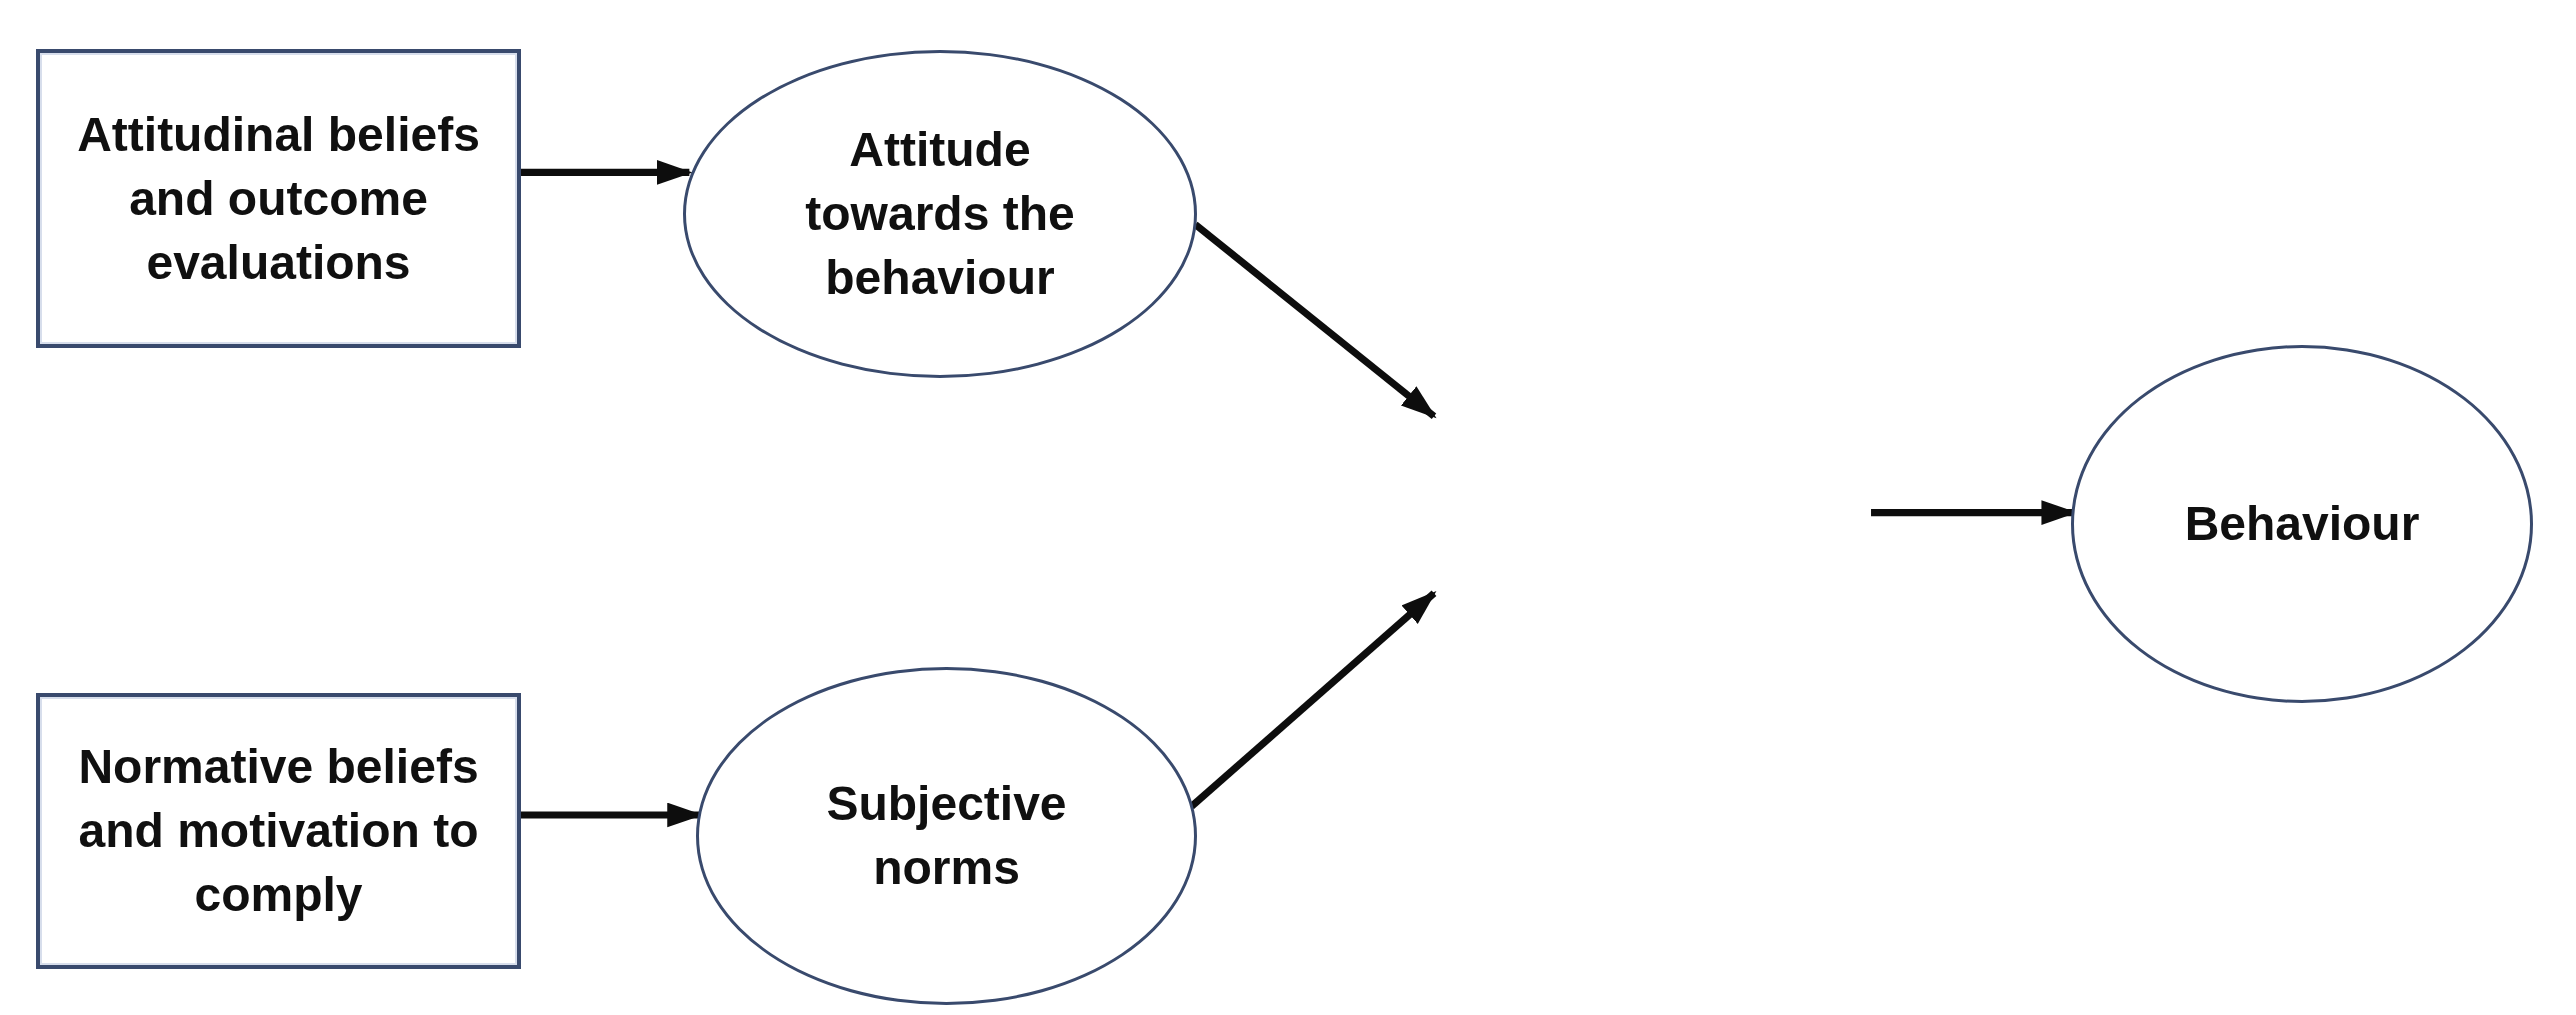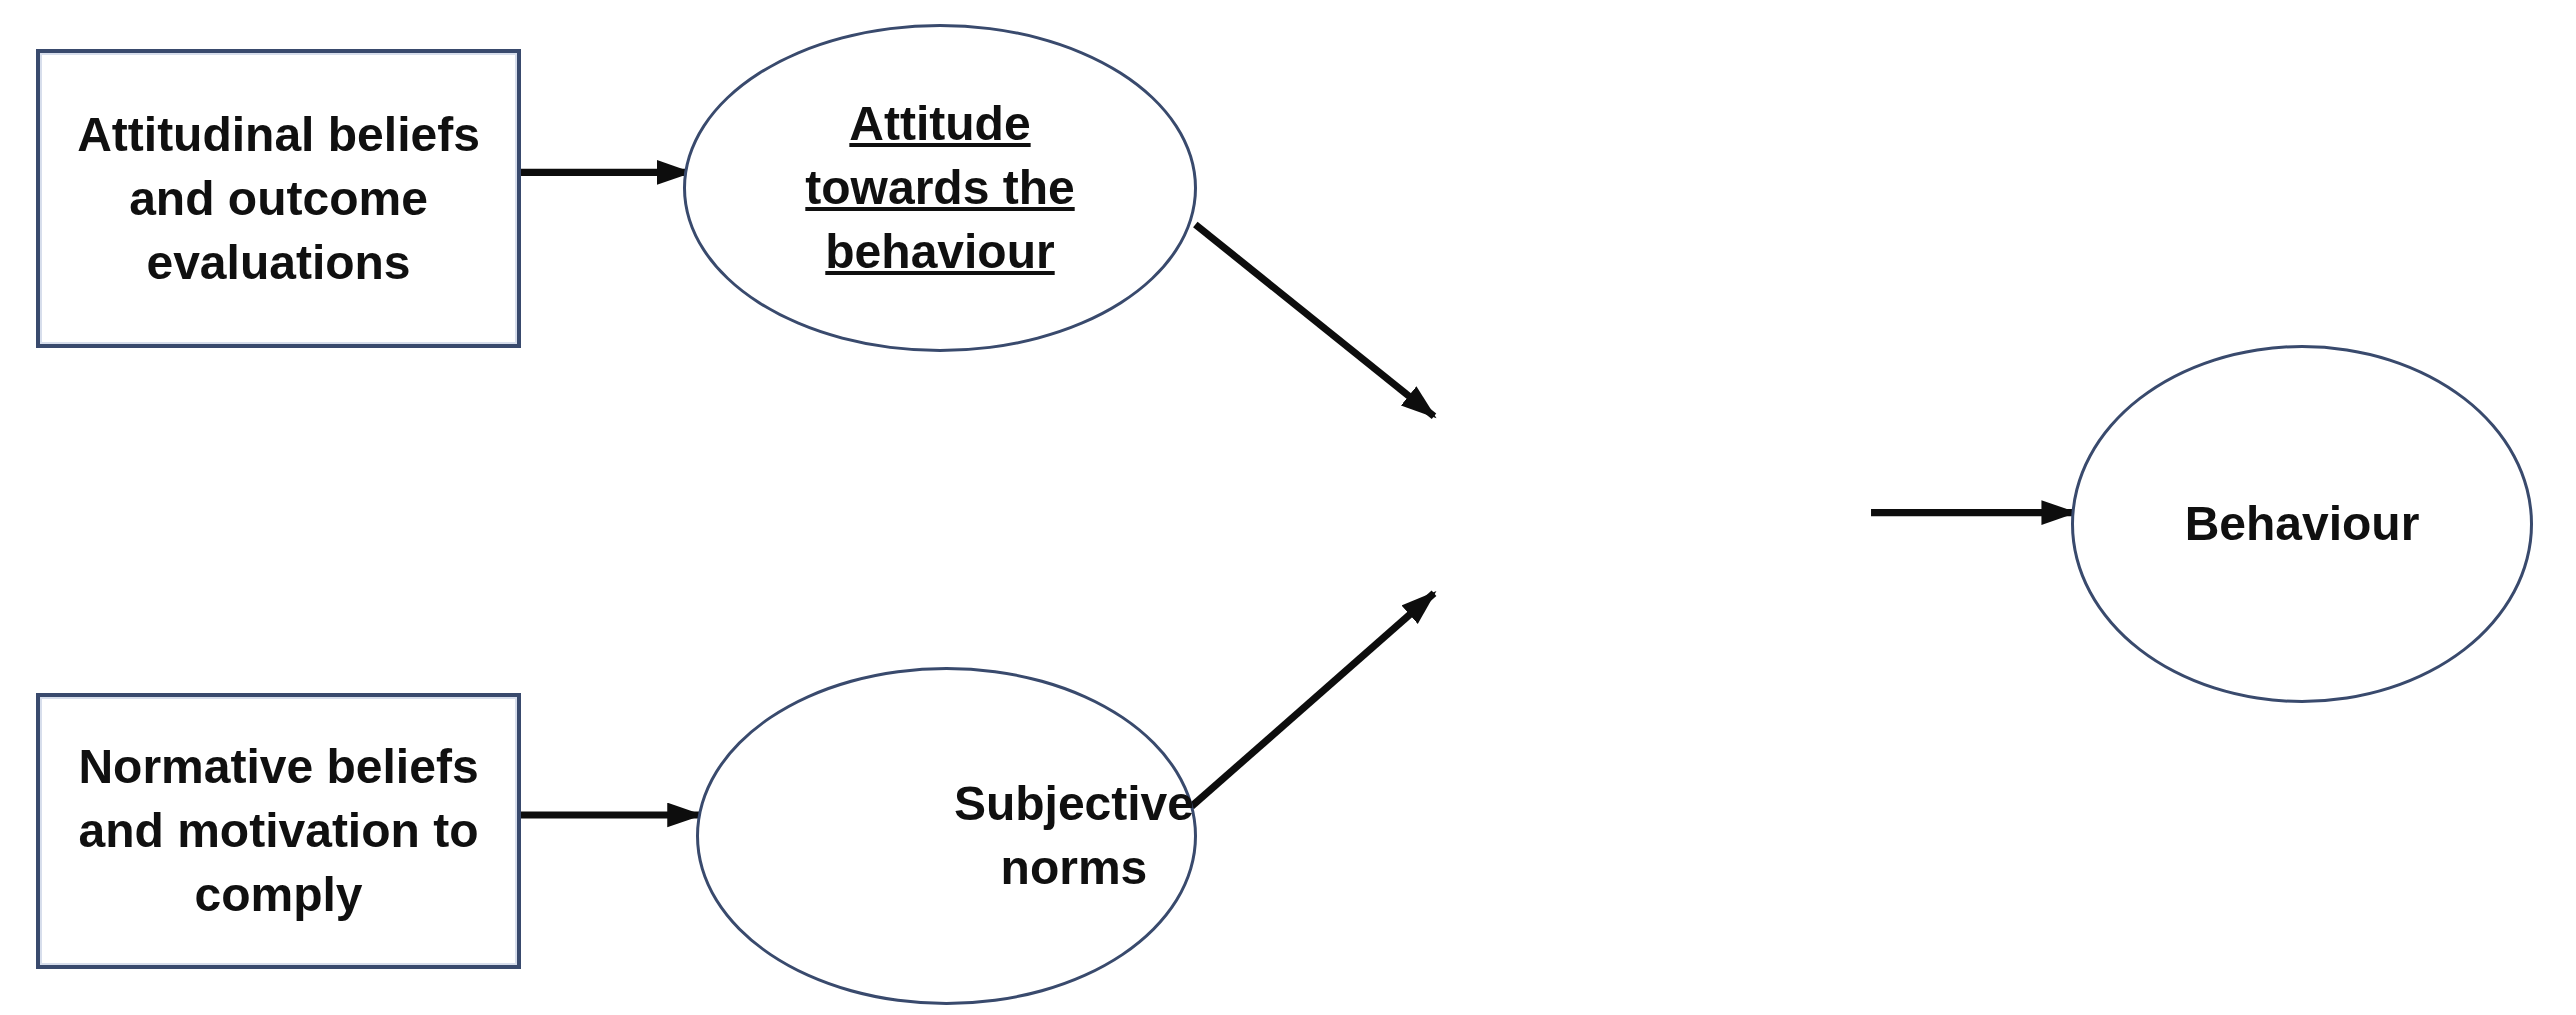--- a/index.html
+++ b/index.html
@@ -36,22 +36,22 @@
     box-shadow:inset 0 0 0 2px rgba(140,160,200,0.35);
     padding:19px;
   }
   .ellipse{
     border:3.3px solid var(--border-color);
     border-radius:50%;
   }
   
   #node-attitudinal{left:36px;top:49px;width:485px;height:299px;}
   #node-normative{left:36px;top:693px;width:485px;height:276px;}
-  #node-attitude{left:683px;top:24px;width:514px;height:328px;text-decoration:underline;}
-  #node-subjective{left:696px;top:667px;width:501px;height:338px;justify-content:flex-end;}
+  #node-attitude{left:683px;top:50px;width:514px;height:328px;}
+  #node-subjective{left:696px;top:667px;width:501px;height:338px;}
   #node-intention{left:1390px;top:360px;width:481px;height:306px;}
   #node-behaviour{left:2071px;top:345px;width:462px;height:358px;}
   .edges-layer{
     position:absolute;
     left:0;top:0;width:2576px;height:1016px;
     pointer-events:none;
   }
   .edges-layer line{
     stroke:var(--arrow-color);
     stroke-width:11;

